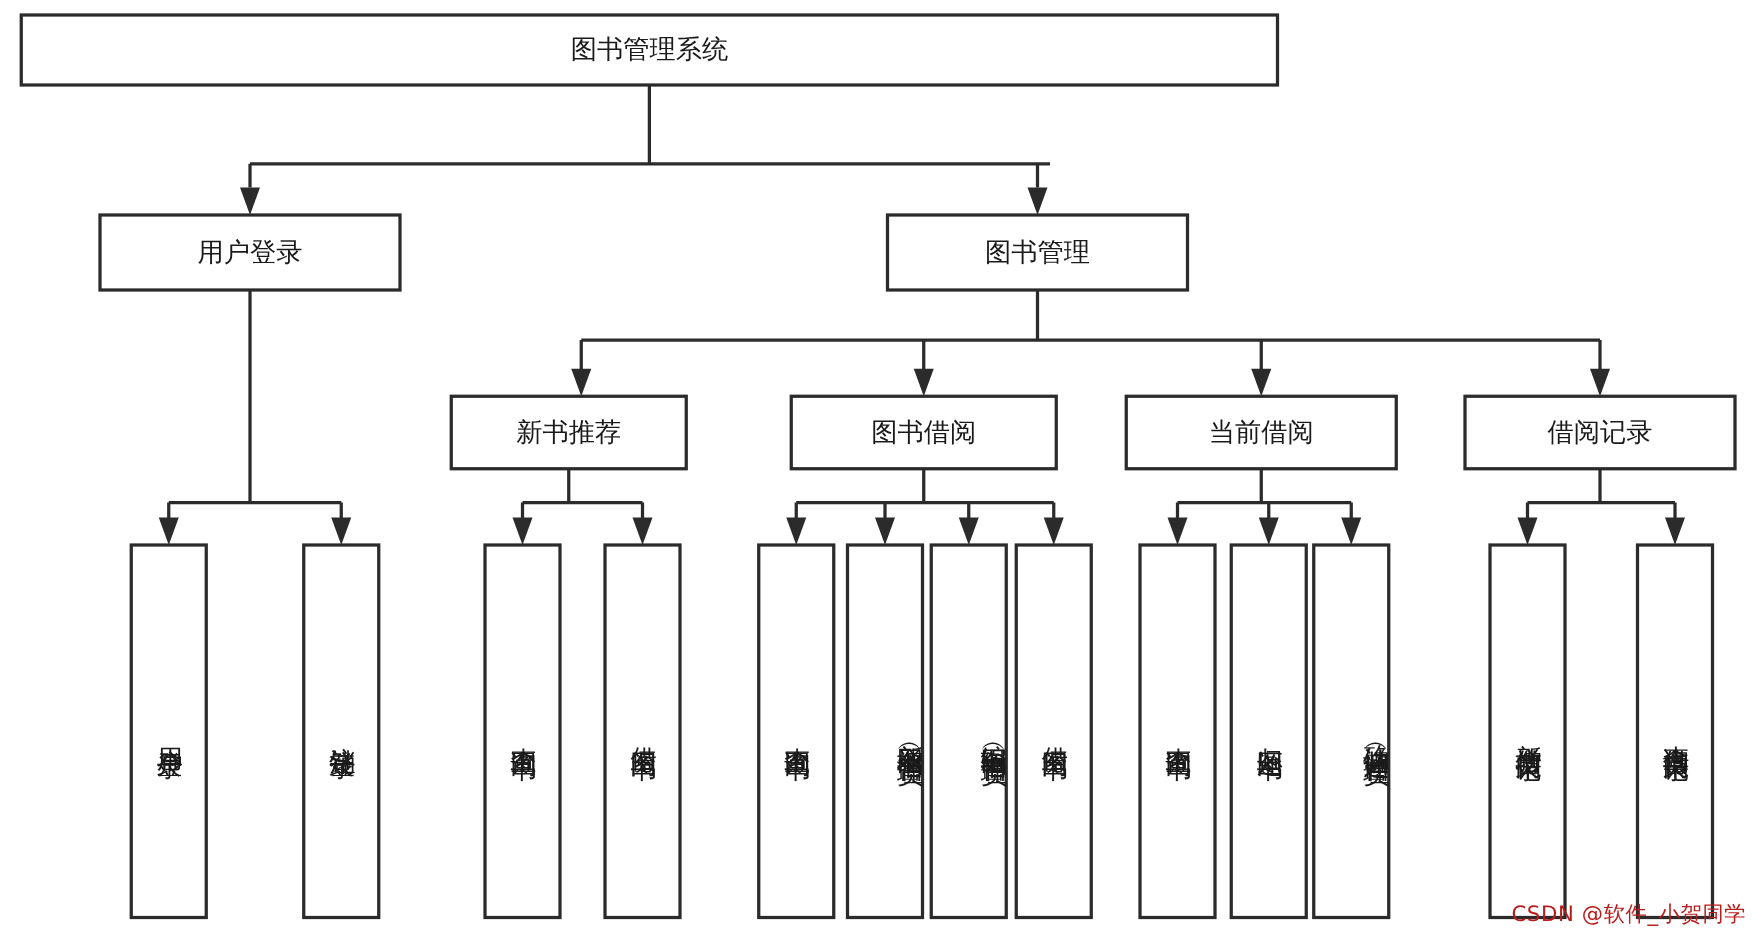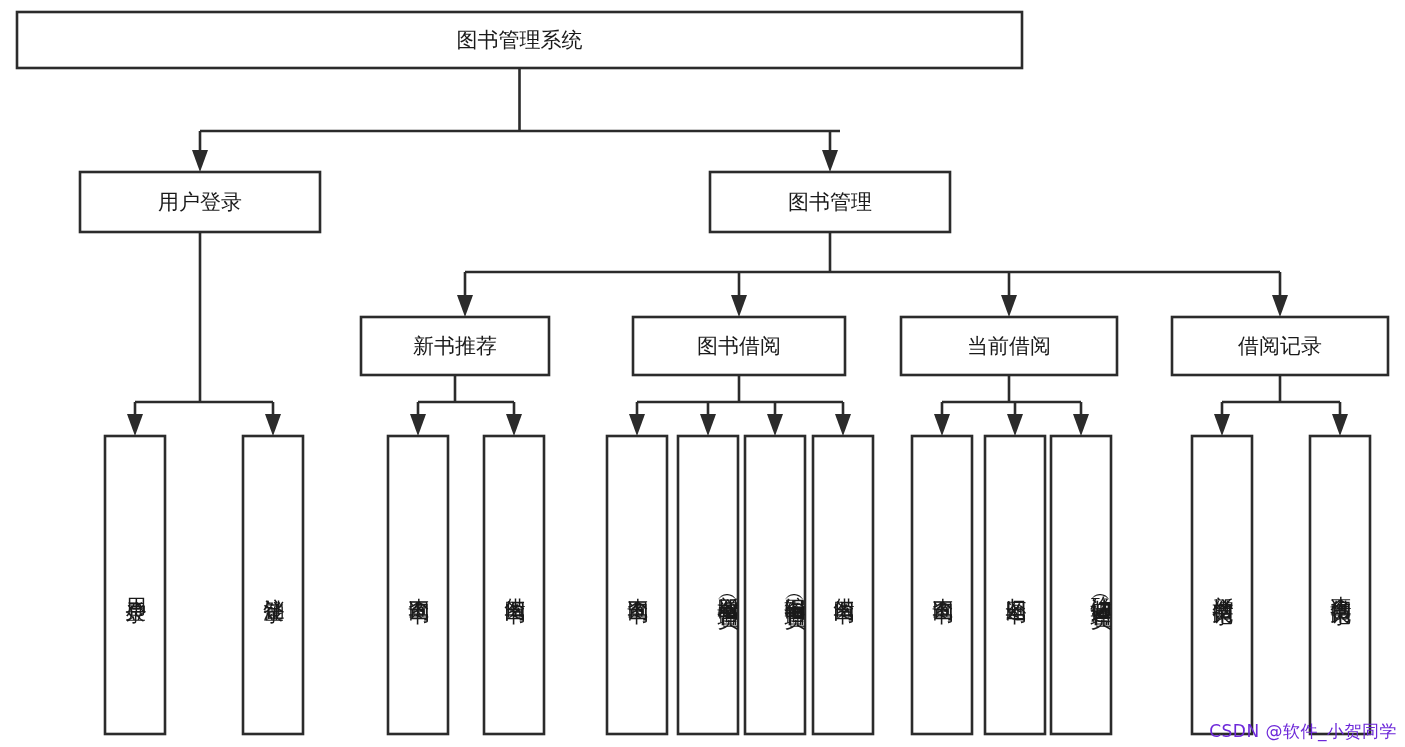--- a/index.html
+++ b/index.html
@@ -66,21 +66,21 @@
     text-align: center;
     white-space: nowrap;
     pointer-events: none;
   }
   .watermark {
     position: absolute;
     right: 8px;
     bottom: 4px;
     font-family: "DejaVu Sans", "Liberation Sans", sans-serif;
     font-size: 17px;
-    color: #6d28d9;
+    color: #b91c1c;
     white-space: nowrap;
     letter-spacing: 0.5px;
   }
 </style>
 </head>
 <body>
 
 <div id="diagram-root">
 
   <svg id="flowchart" viewBox="0 0 1405 747">

